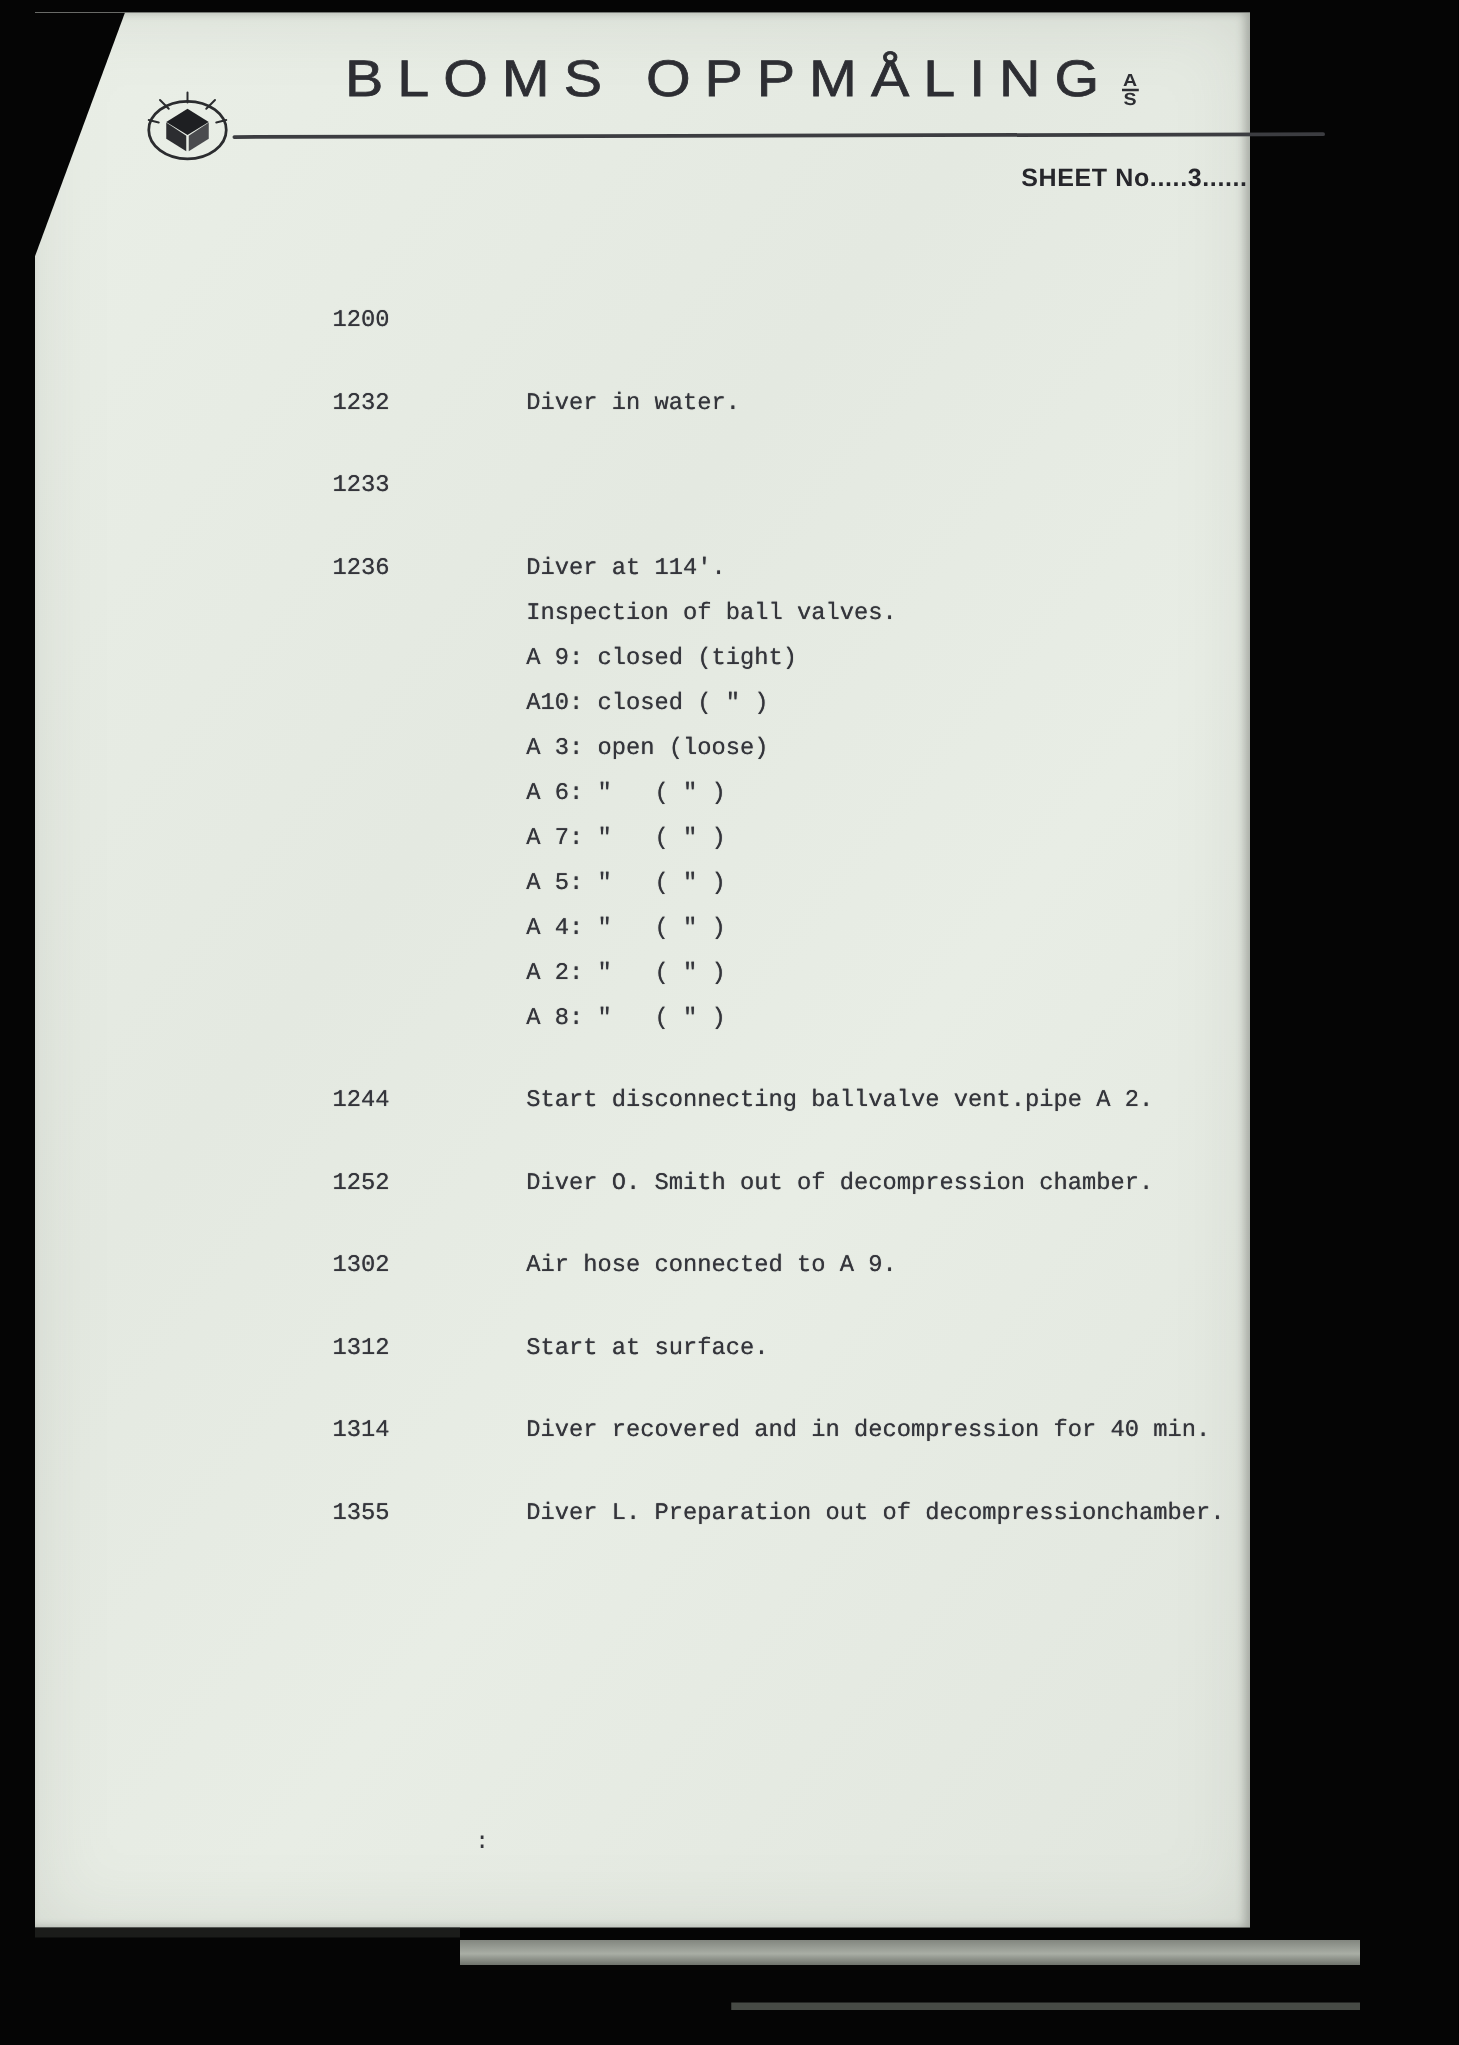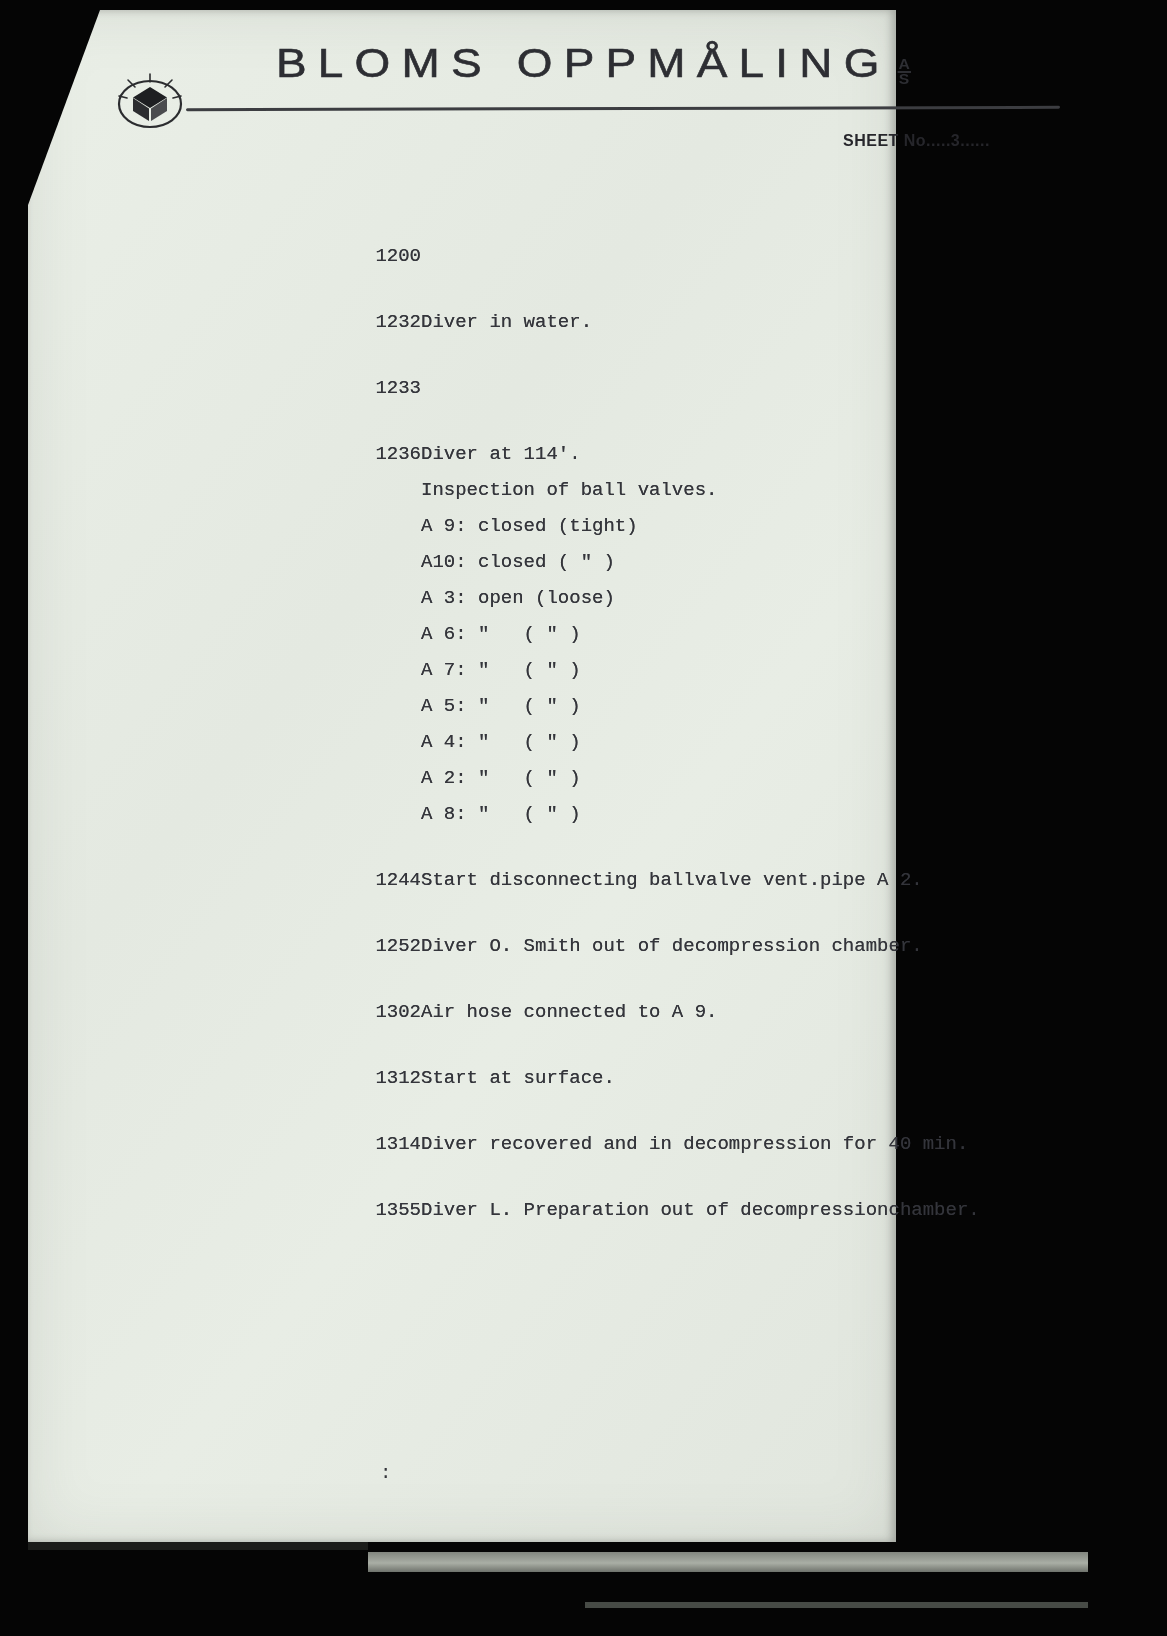--- a/index.html
+++ b/index.html
@@ -6,21 +6,21 @@
   .viewport{
     position:relative;
     width:1167px;height:1636px;
     background:#050505;
     overflow:hidden;
     font-family:"Liberation Mono","DejaVu Sans Mono",monospace;
   }
   
   .paper{
     position:absolute;left:28px;top:10px;
-    width:868px;height:1532px;
+    width:972px;height:1532px;
     background:linear-gradient(128deg,#eaefe7 0%,#e4e9e1 38%,#e8ede5 62%,#e1e6de 100%);
     box-shadow:inset 0 0 60px rgba(120,130,115,0.18), inset -4px 0 8px rgba(0,0,0,0.25);
   }
   .corner-wedge{
     position:absolute;left:0;top:0;width:100px;height:200px;
     background:#050505;
     clip-path:polygon(0 0,72px 0,0 195px);
   }
   
   .company-title{
@@ -45,39 +45,39 @@
   .as-stack .top{border-bottom:2px solid #2d2e33;padding:0 1px;}
   .letterhead-rule{
     position:absolute;left:158px;top:97px;
     width:874px;height:3px;
     background:#3c3d41;
     transform:rotate(-0.15deg);
     border-radius:2px;
   }
   .logo{position:absolute;left:80px;top:56px;}
   .sheet-no{
-    position:absolute;left:815px;top:122px;
+    position:absolute;left:789px;top:122px;
     font-family:"Liberation Sans","DejaVu Sans",sans-serif;
-    font-size:16px;font-weight:700;
+    font-size:20px;font-weight:700;
     letter-spacing:0.5px;color:#26262b;
     white-space:pre;
   }
   
   .entries{
     position:absolute;left:238px;top:228px;right:36px;
     color:#34353b;
     font-size:19px;
     text-shadow:0 0 0.6px rgba(44,45,52,0.85);
   }
   .entry{
     display:grid;
     grid-template-columns:155px 1fr;
     margin-bottom:30px;
   }
-  .entry-time{line-height:36px;text-align:right;}
+  .entry-time{line-height:36px;}
   .entry-line{line-height:36px;white-space:pre;}
   
   .stray-mark{
     position:absolute;left:352px;top:1452px;
     color:#34353b;font-size:19px;
   }
   .strip-1{
     position:absolute;left:368px;top:1552px;width:720px;height:20px;
     background:linear-gradient(180deg,#82867f,#a9aea5 55%,#6f736c);
   }

